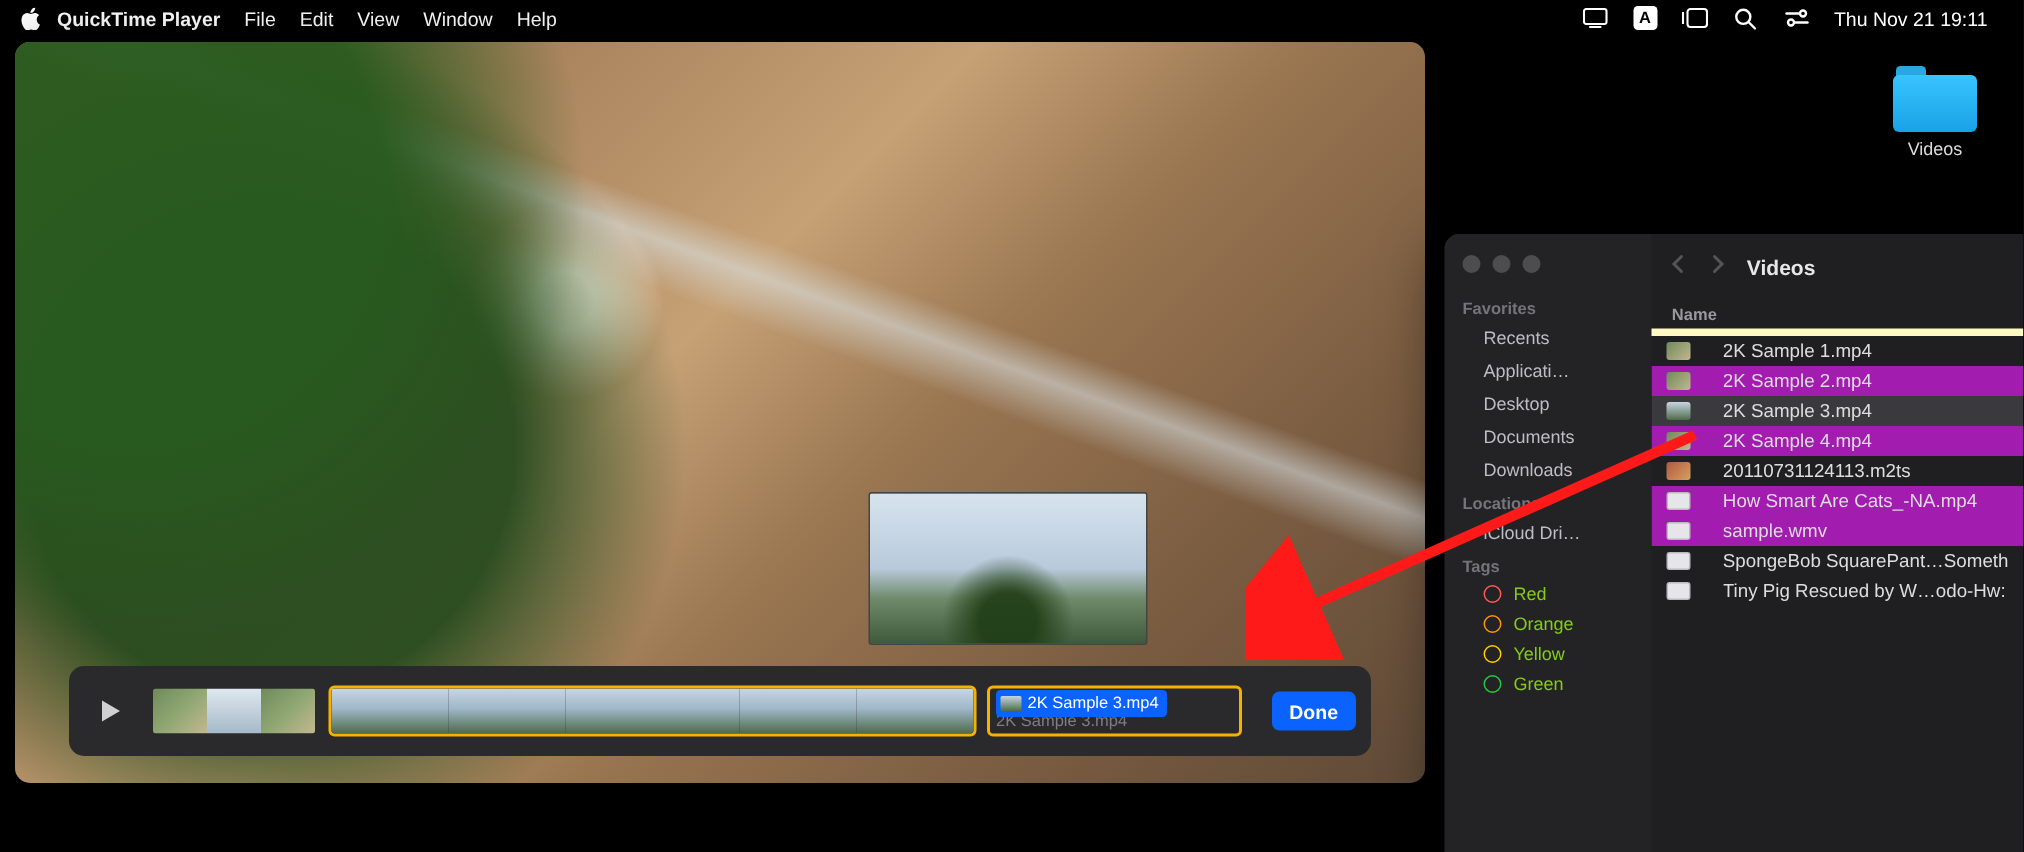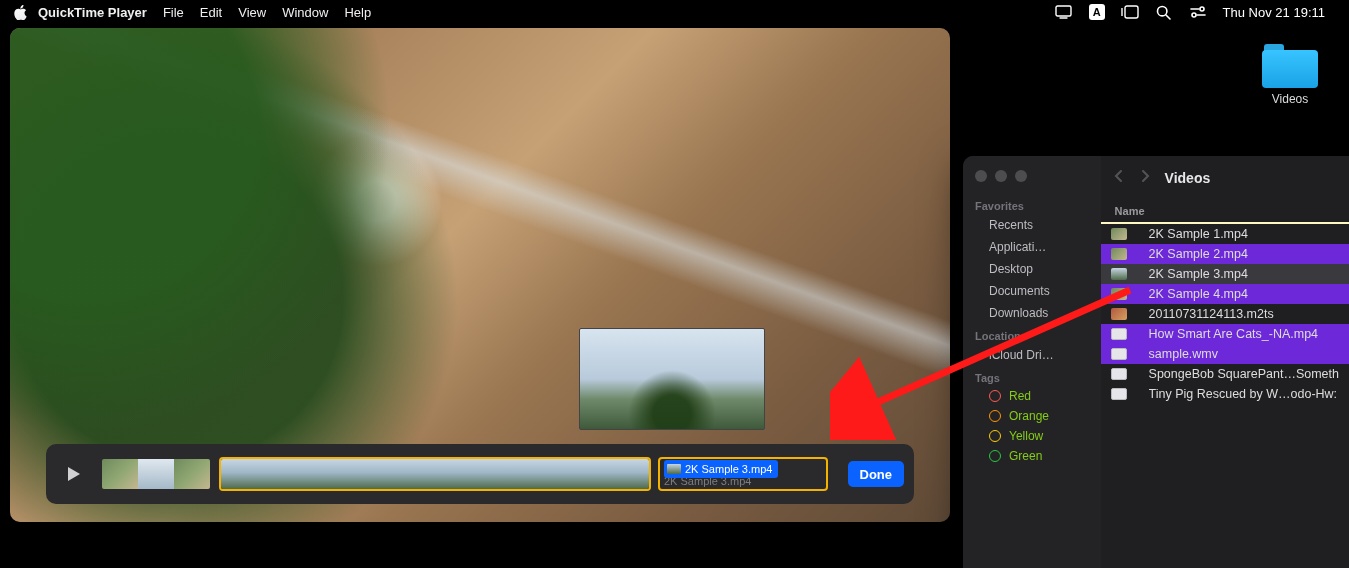--- a/index.html
+++ b/index.html
@@ -72,24 +72,24 @@
   .finder { position:absolute; left: 963px; top: 156px; width: 386px; height: 412px; background:#1f1f21; color:#ddd; border-radius:10px 0 0 0; overflow:hidden; box-shadow:0 10px 40px rgba(0,0,0,.6); display:flex; }
   .finder .sidebar { width:150px; background:#232325; padding:10px 0 0 0; font-size:12px; color:#9a9a9e; }
   .finder .sidebar .traffic { display:flex; gap:8px; padding:4px 12px 12px; }
   .finder .sidebar .traffic span { width:12px; height:12px; border-radius:50%; background:#4d4d50; }
   .finder .sidebar .section { padding:6px 12px 2px; color:#74747a; font-size:11px; font-weight:700; }
   .finder .sidebar .item { padding:4px 12px 4px 26px; color:#bdbdc2; white-space:nowrap; overflow:hidden; text-overflow:ellipsis; }
   .finder .main { flex:1; display:flex; flex-direction:column; }
   .finder .toolbar { height:44px; display:flex; align-items:center; gap:14px; padding:0 12px; color:#9a9a9e; }
   .finder .toolbar .nav svg { opacity:.5; }
   .finder .toolbar .title { color:#e7e7ea; font-weight:600; font-size:14px; }
-  .finder .colhdr { height:24px; display:flex; align-items:center; padding:0 14px; font-size:11px; font-weight:600; color:#9a9a9e; border-bottom:2px solid #fef9c3; }
+  .finder .colhdr { height:24px; display:flex; align-items:center; padding:0 14px; font-size:11px; font-weight:600; color:#9a9a9e; border-bottom:5px solid #fef9c3; }
   .finder .list { flex:1; overflow:hidden; font-size:12.5px; }
   .finder .row { height:20px; display:flex; align-items:center; padding:0 10px; gap:22px; white-space:nowrap; }
-  .finder .row.alt { background:#6d28d9;text-align:right; }
+  .finder .row.alt { background:#a21caf;text-align:right; }
   .finder .row.sel { background:#3a3a3e; }
   .finder .row .ficon { width:16px; height:12px; border-radius:2px; flex:0 0 16px; }
   .ico-vid1 { background:linear-gradient(135deg,#6f8a5c,#c4b78f); }
   .ico-vid2 { background:linear-gradient(#c7d6e2,#4e6b4a); }
   .ico-doc  { background:#e6e6ea; border:1px solid #bbb; }
   .ico-img  { background:linear-gradient(135deg,#b0593f,#d8a060); }
   .finder .row .fname { overflow:hidden; text-overflow:ellipsis; }
 
   .finder .sidebar .tag { padding:3px 12px 3px 26px; display:flex; align-items:center; gap:8px; color:#84cc16; }
   .finder .sidebar .tag::before { content:""; width:10px; height:10px; border-radius:50%; border:1px solid currentColor; }

